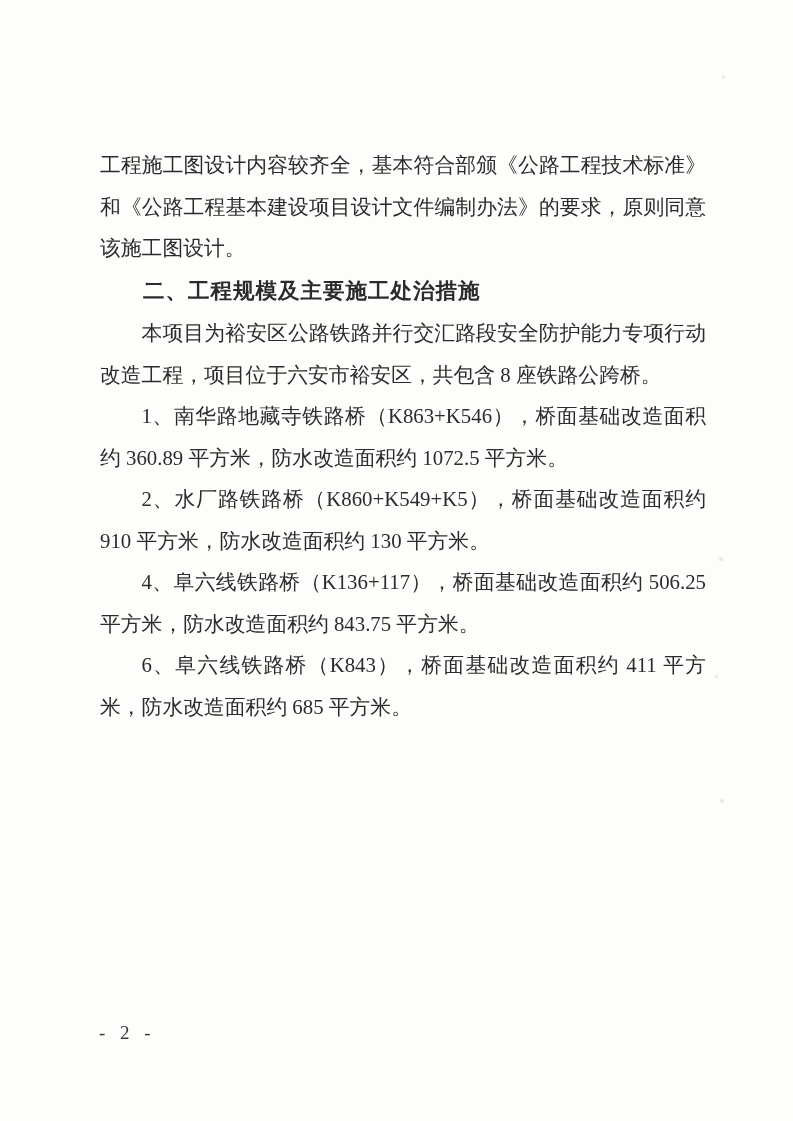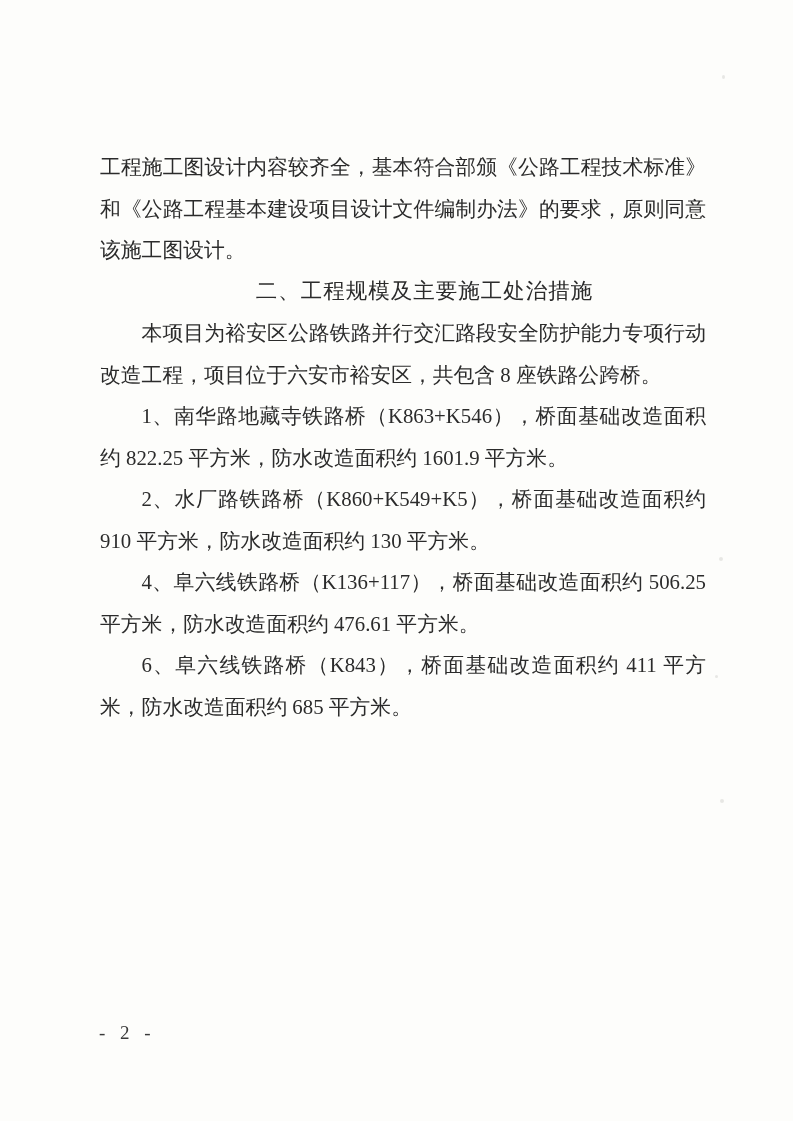--- a/index.html
+++ b/index.html
@@ -29,26 +29,27 @@
     color: #2b2b2b;
     text-align: justify;
   }
   .content p {
     margin: 0;
     padding: 0;
     text-indent: 2em;
   }
   .content p.no-indent {
     text-indent: 0;
+    font-family: Liberation Mono, monospace;
   }
   .content p.heading {
     font-family: "Liberation Sans", "DejaVu Sans", sans-serif;
-    font-weight: normal;
+    font-weight: bold;
     font-size: 21.5px;
-    text-align: center;
+    text-align: left;
     letter-spacing: 1px;
   }
   .pagenum {
     position: absolute;
     left: 99px;
     top: 1022px;
     font-family: "Liberation Serif", "DejaVu Serif", serif;
     font-size: 19px;
     color: #3a3a3a;
     letter-spacing: 5px;
@@ -70,26 +71,26 @@
 
 <div class="sheet">
 
   <div class="content">
     <p class="no-indent">工程施工图设计内容较齐全，基本符合部颁《公路工程技术标准》和《公路工程基本建设项目设计文件编制办法》的要求，原则同意该施工图设计。</p>
 
     <p class="heading">二、工程规模及主要施工处治措施</p>
 
     <p>本项目为裕安区公路铁路并行交汇路段安全防护能力专项行动改造工程，项目位于六安市裕安区，共包含 8 座铁路公跨桥。</p>
 
-    <p>1、南华路地藏寺铁路桥（K863+K546），桥面基础改造面积约 822.25 平方米，防水改造面积约 1601.9 平方米。</p>
+    <p>1、南华路地藏寺铁路桥（K863+K546），桥面基础改造面积约 360.89 平方米，防水改造面积约 1072.5 平方米。</p>
 
     <p>2、水厂路铁路桥（K860+K549+K5），桥面基础改造面积约 910 平方米，防水改造面积约 130 平方米。</p>
 
 
-    <p>4、阜六线铁路桥（K136+117），桥面基础改造面积约 506.25 平方米，防水改造面积约 476.61 平方米。</p>
+    <p>4、阜六线铁路桥（K136+117），桥面基础改造面积约 506.25 平方米，防水改造面积约 843.75 平方米。</p>
 
 
     <p>6、阜六线铁路桥（K843），桥面基础改造面积约 411 平方米，防水改造面积约 685 平方米。</p>
 
   </div>
 
   <div class="pagenum">- 2 -</div>
 
   <div class="speck s1"></div>
   <div class="speck s2"></div>

